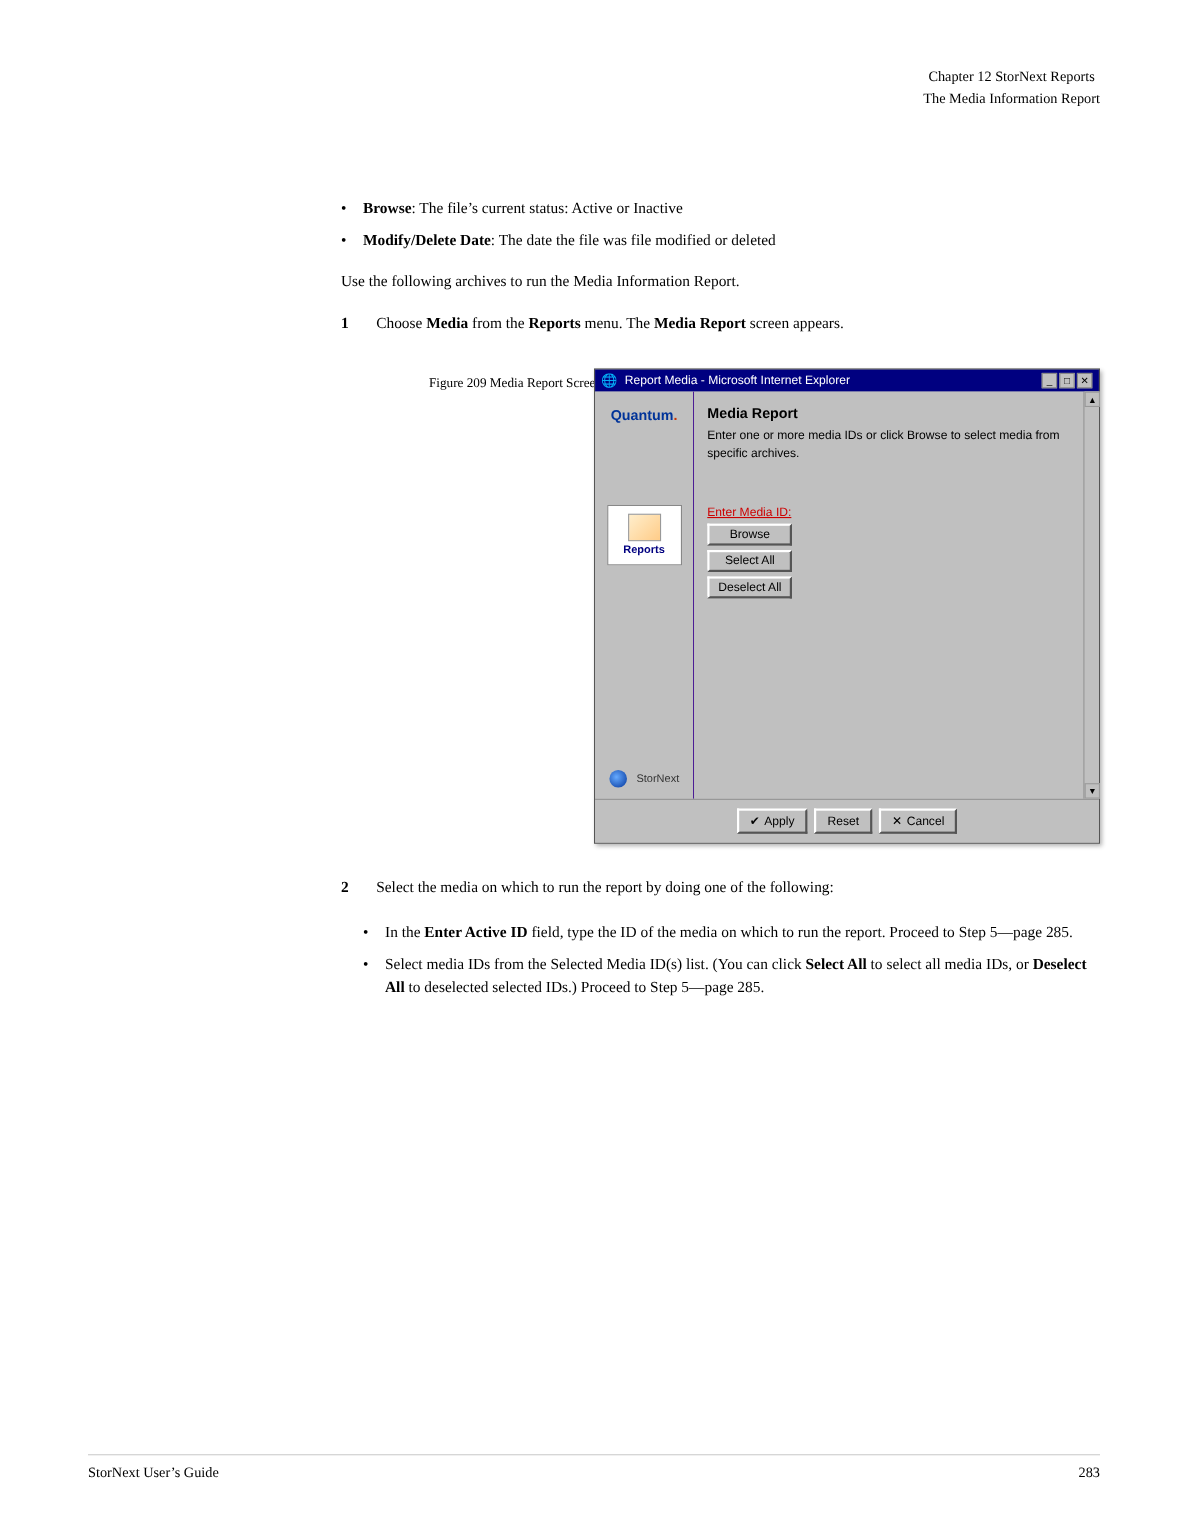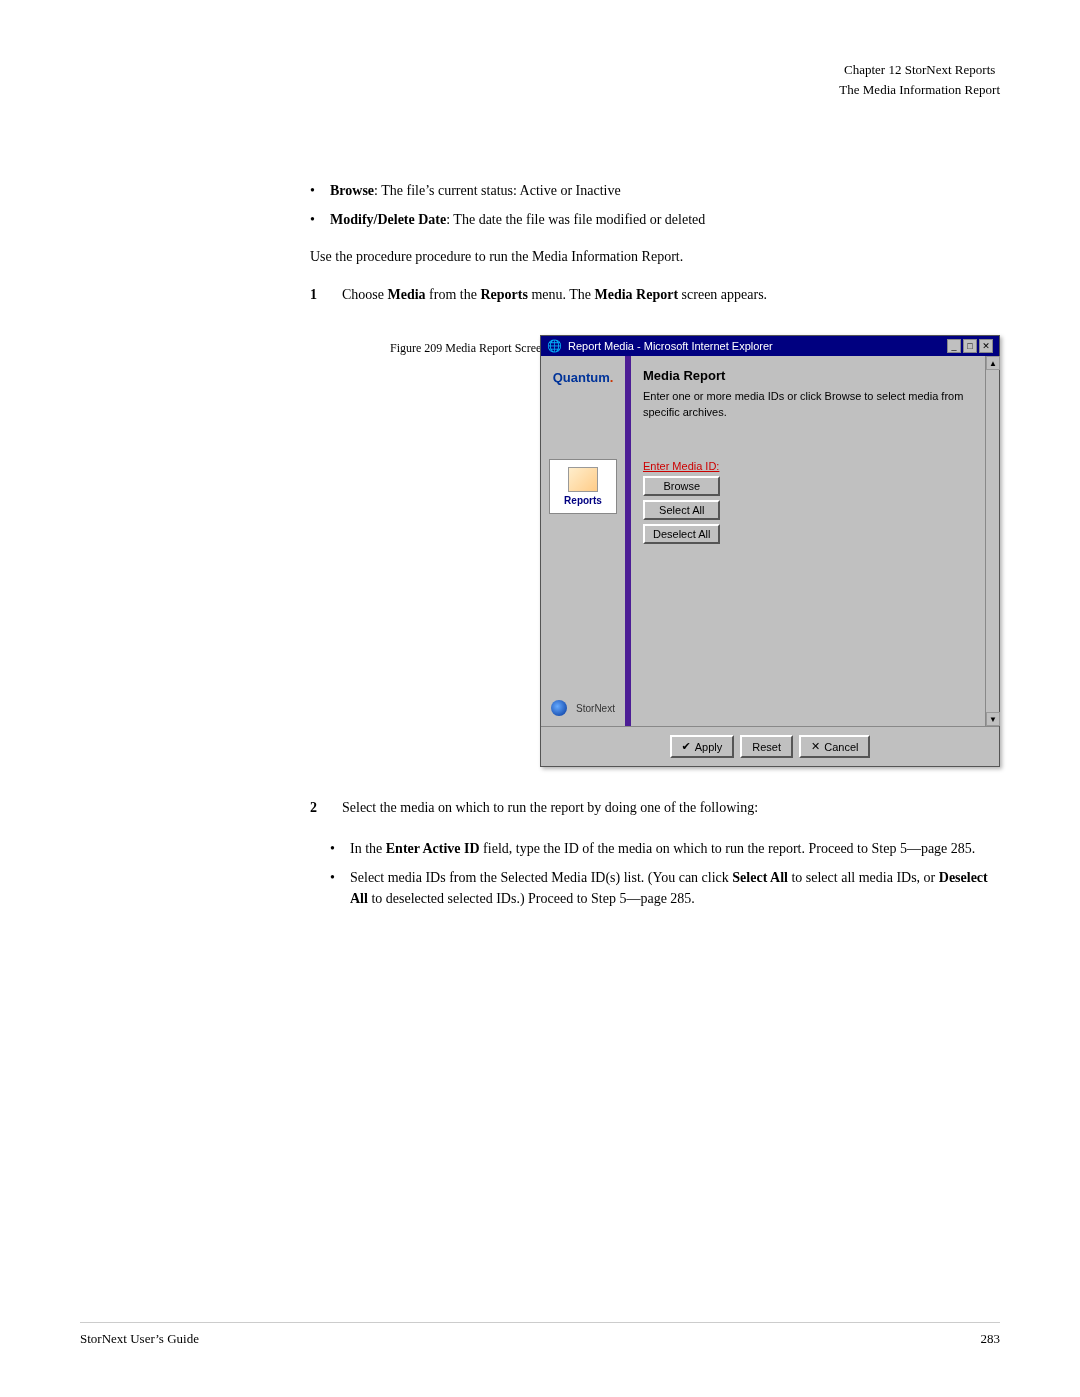--- a/index.html
+++ b/index.html
@@ -140,21 +140,21 @@
 
     .browser-body {
       display: flex;
       height: 370px;
     }
 
     
     .app-sidebar {
       width: 90px;
       background: #c0c0c0;
-      border-right: 6px solid #4c1d95;
+      border-right: 1px solid #4c1d95;
       display: flex;
       flex-direction: column;
       align-items: center;
       padding-top: 10px;
       gap: 10px;
     }
     .quantum-logo {
       font-size: 13px;
       font-weight: bold;
       color: #003399;
@@ -391,21 +391,21 @@
 
     <ul class="bullet-list">
       <li>
         <b>Browse</b><span>: The file’s current status: Active or Inactive</span>
       </li>
       <li>
         <b>Modify/Delete Date</b><span>: The date the file was file modified or deleted</span>
       </li>
     </ul>
 
-    <p class="intro-text">Use the procedure procedure to run the Media Information Report.</p>
+    <p class="intro-text">Use the following archives to run the Media Information Report.</p>
 
     <ol class="step-list">
       <li class="step-item">
         <span class="step-num">1</span>
         <span class="step-text">
           Choose <b>Media</b> from the <b>Reports</b> menu. The <b>Media Report</b> screen appears.
         </span>
       </li>
     </ol>
 

